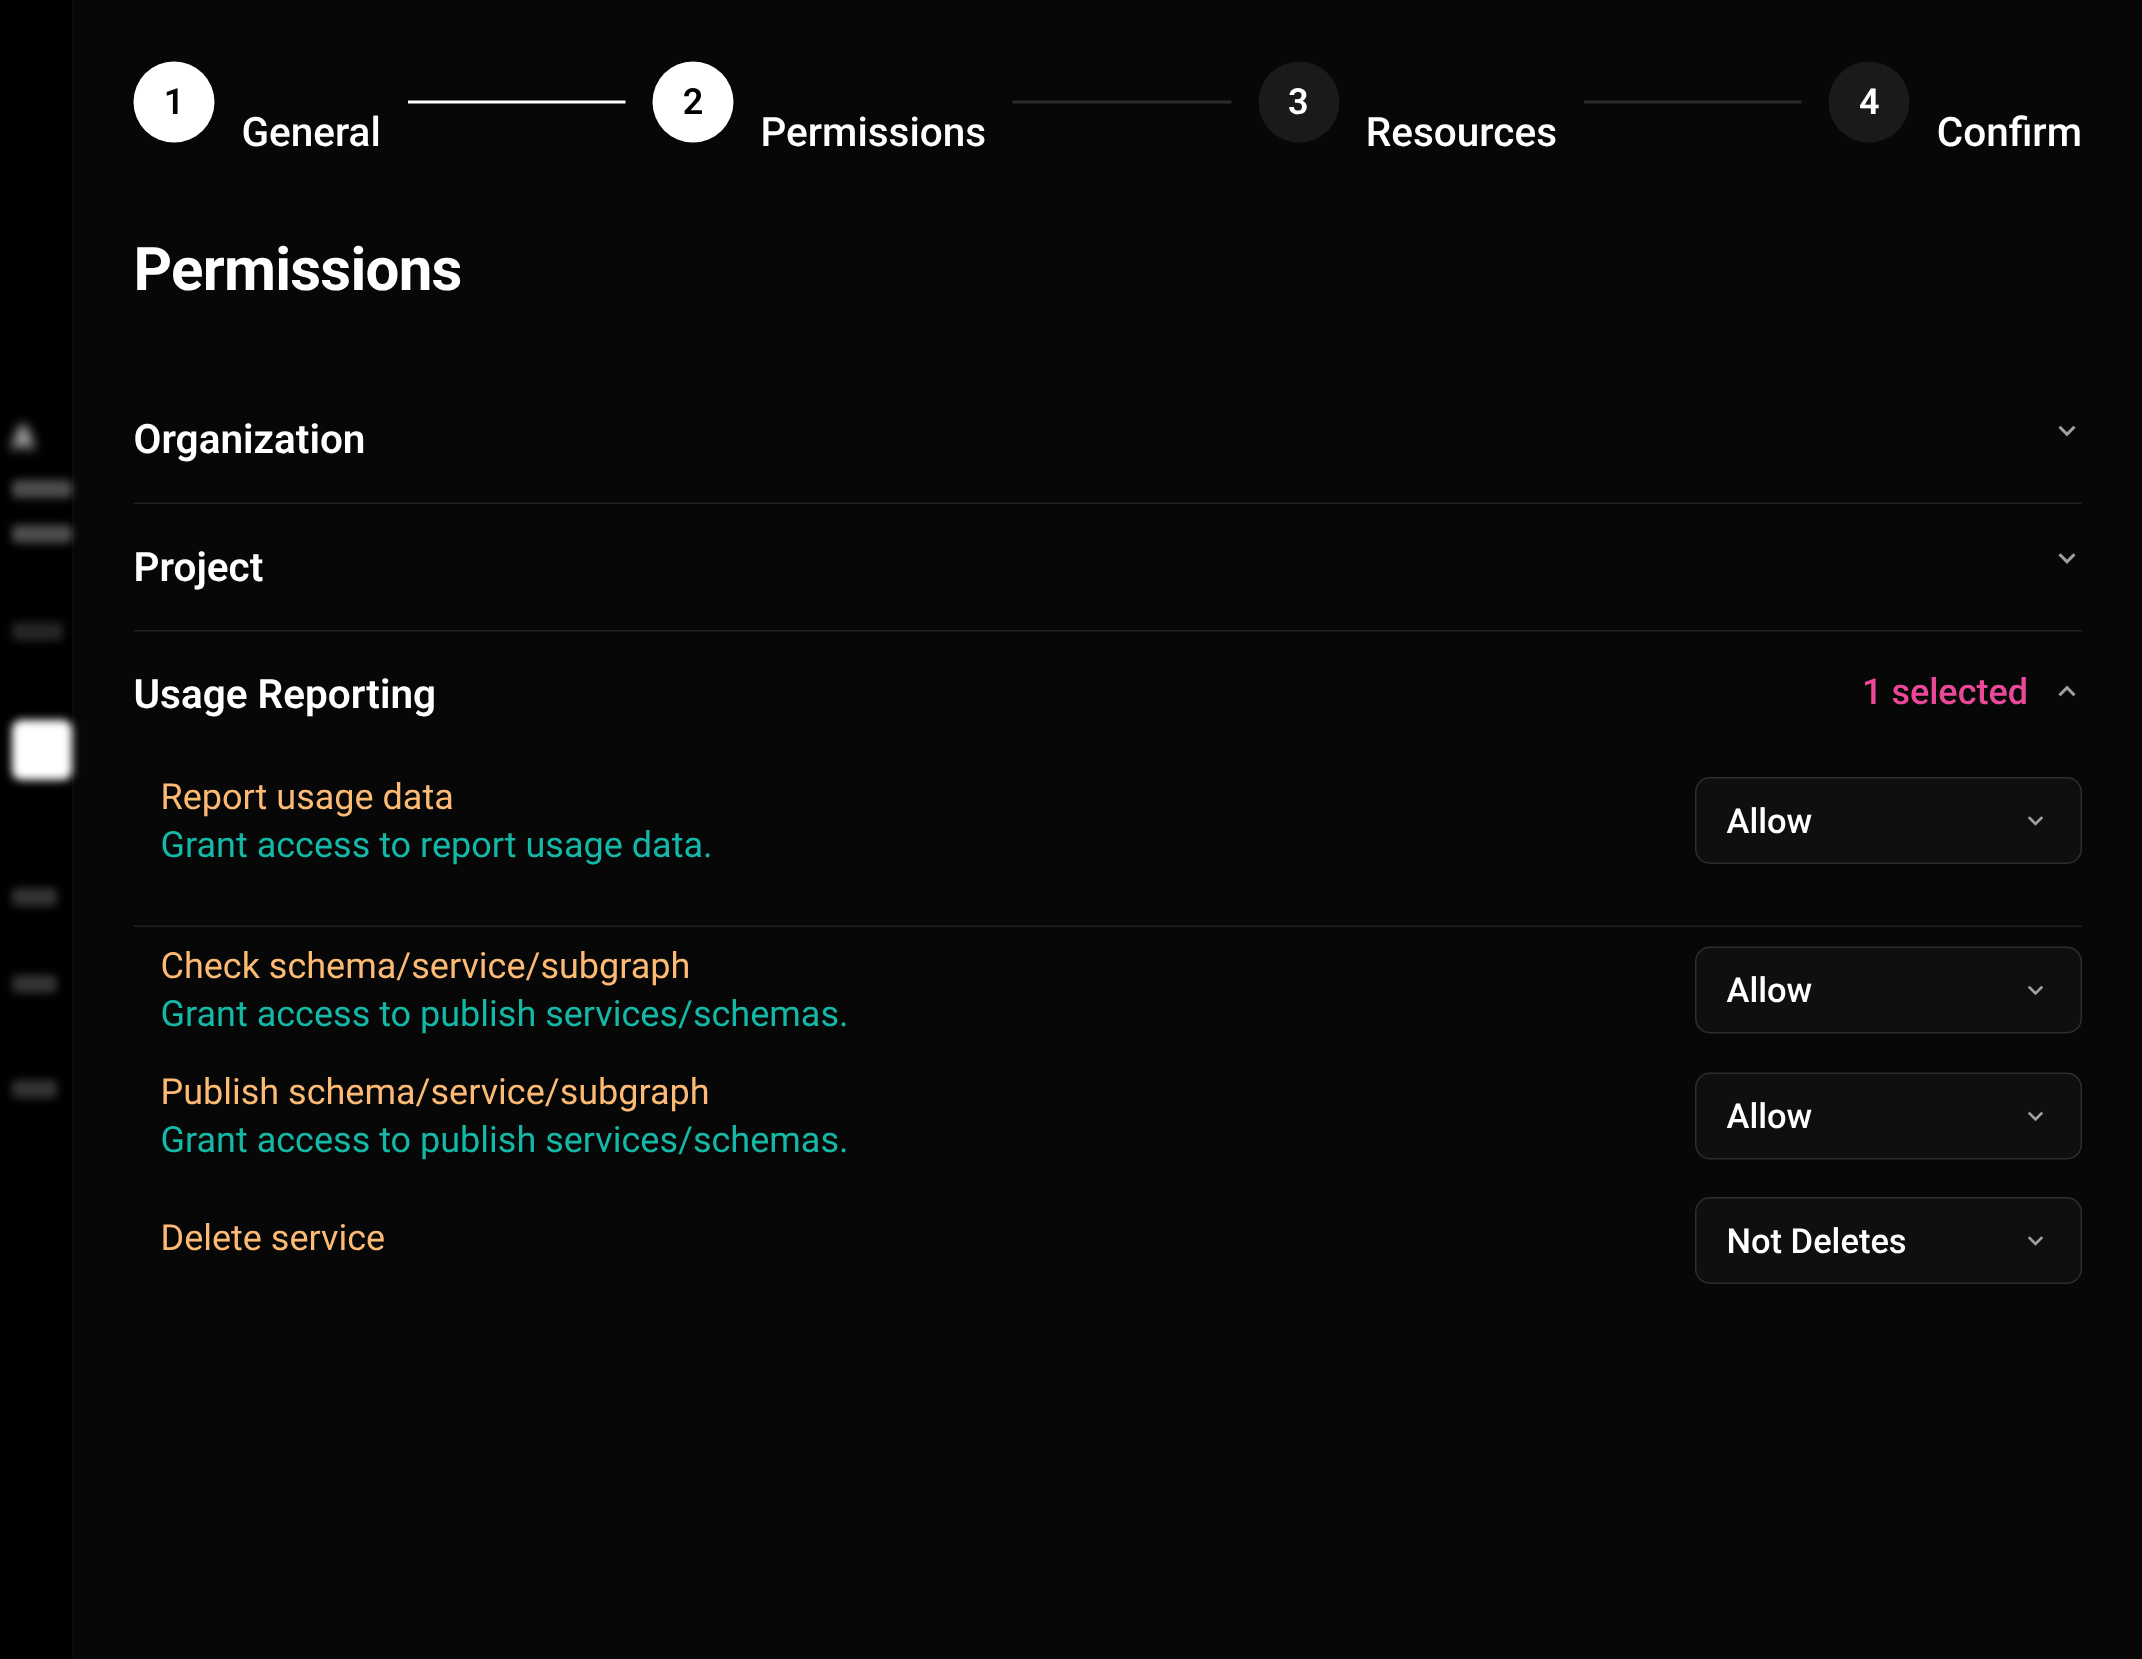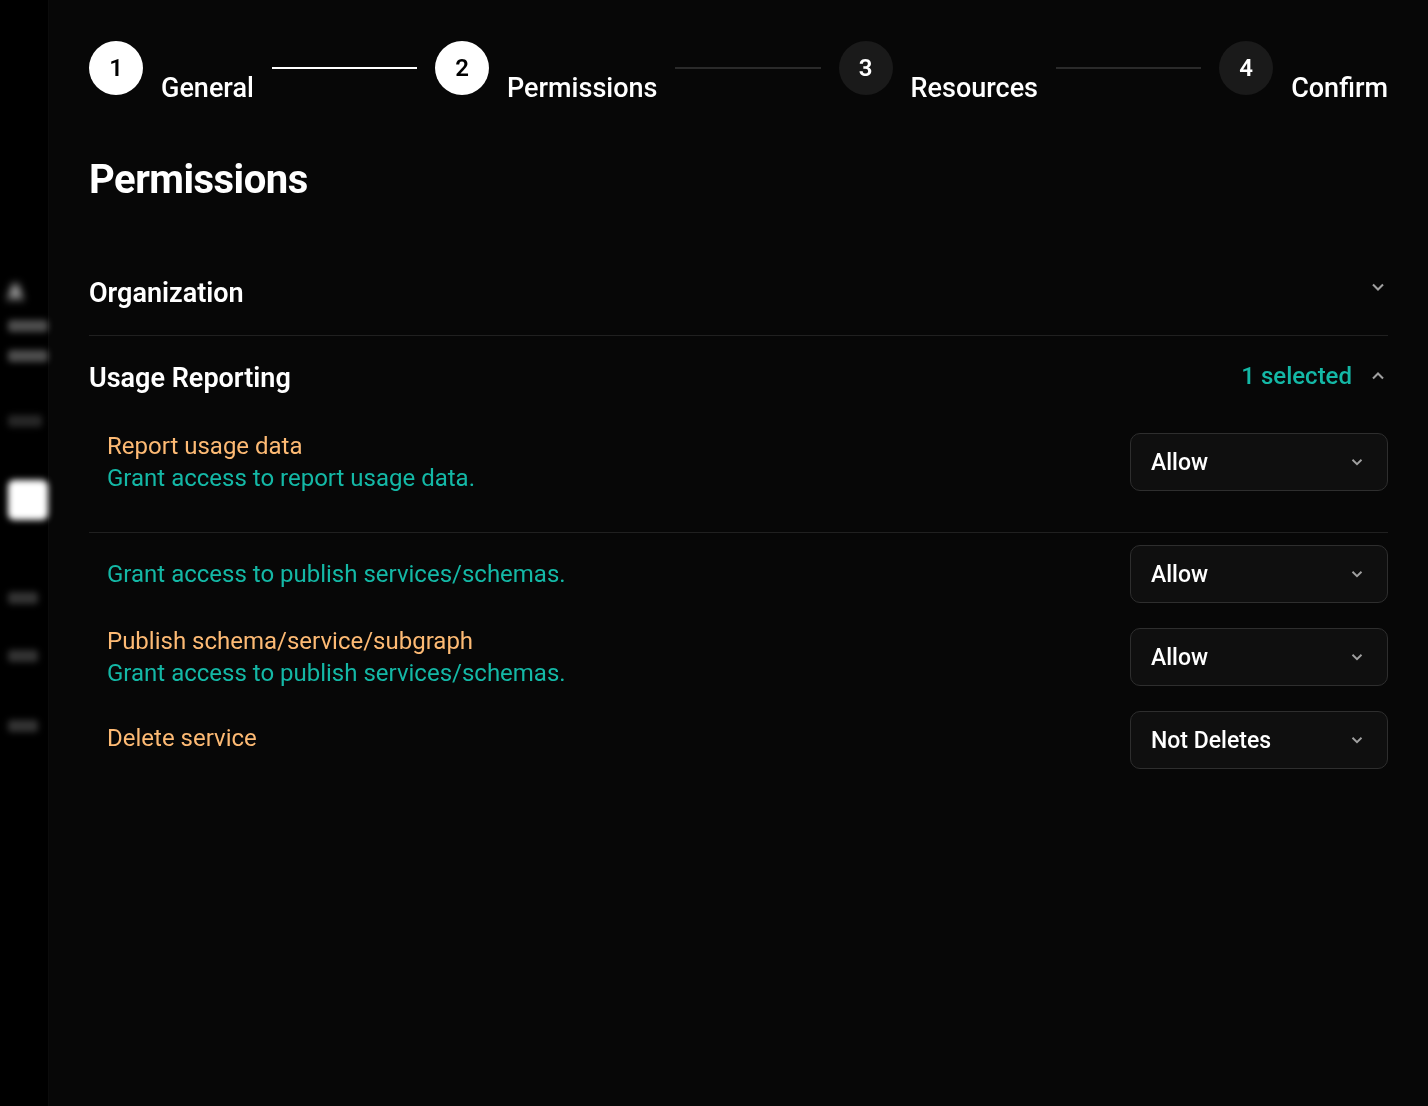--- a/index.html
+++ b/index.html
@@ -118,21 +118,21 @@
       color: #ffffff;
     }
     .section-right {
       display: flex;
       align-items: center;
       gap: 16px;
     }
     .selected-count {
       font-size: 24px;
       font-weight: 500;
-      color: #14b8a6;
+      color: #ec4899;
     }
     .section-body {
       padding-bottom: 28px;
     }
     .permission-row {
       display: flex;
       align-items: center;
       justify-content: space-between;
       padding: 12px 0 12px 18px;
     }
@@ -227,20 +227,32 @@
       <div class="section-right">
         <span class="chevron">
           <svg viewBox="0 0 24 24" width="20" height="20">
               <polyline points="6 9 12 15 18 9"></polyline>
             </svg>
         </span>
       </div>
     </div>
   </div>
 
+  <div class="section">
+    <div class="section-header">
+      <div class="section-title">Project</div>
+      <div class="section-right">
+        <span class="chevron">
+          <svg viewBox="0 0 24 24" width="20" height="20">
+              <polyline points="6 9 12 15 18 9"></polyline>
+            </svg>
+        </span>
+      </div>
+    </div>
+  </div>
 
   <div class="section">
     <div class="section-header">
       <div class="section-title">Usage Reporting</div>
       <div class="section-right">
         <span class="selected-count">1 selected</span>
         <span class="chevron">
           <svg viewBox="0 0 24 24" width="20" height="20">
               <polyline points="6 15 12 9 18 15"></polyline>
             </svg>
@@ -262,20 +274,21 @@
           </span>
         </div>
       </div>
     </div>
   </div>
 
   <div class="section" style="border-bottom:none;">
     <div class="section-body">
       <div class="permission-row">
         <div class="permission-text">
+          <div class="permission-title">Check schema/service/subgraph</div>
           <div class="permission-desc">Grant access to publish services/schemas.</div>
         </div>
         <div class="select">
           <span class="select-value">Allow</span>
           <span class="chevron">
             <svg viewBox="0 0 24 24" width="18" height="18">
                 <polyline points="6 9 12 15 18 9"></polyline>
               </svg>
           </span>
         </div>

